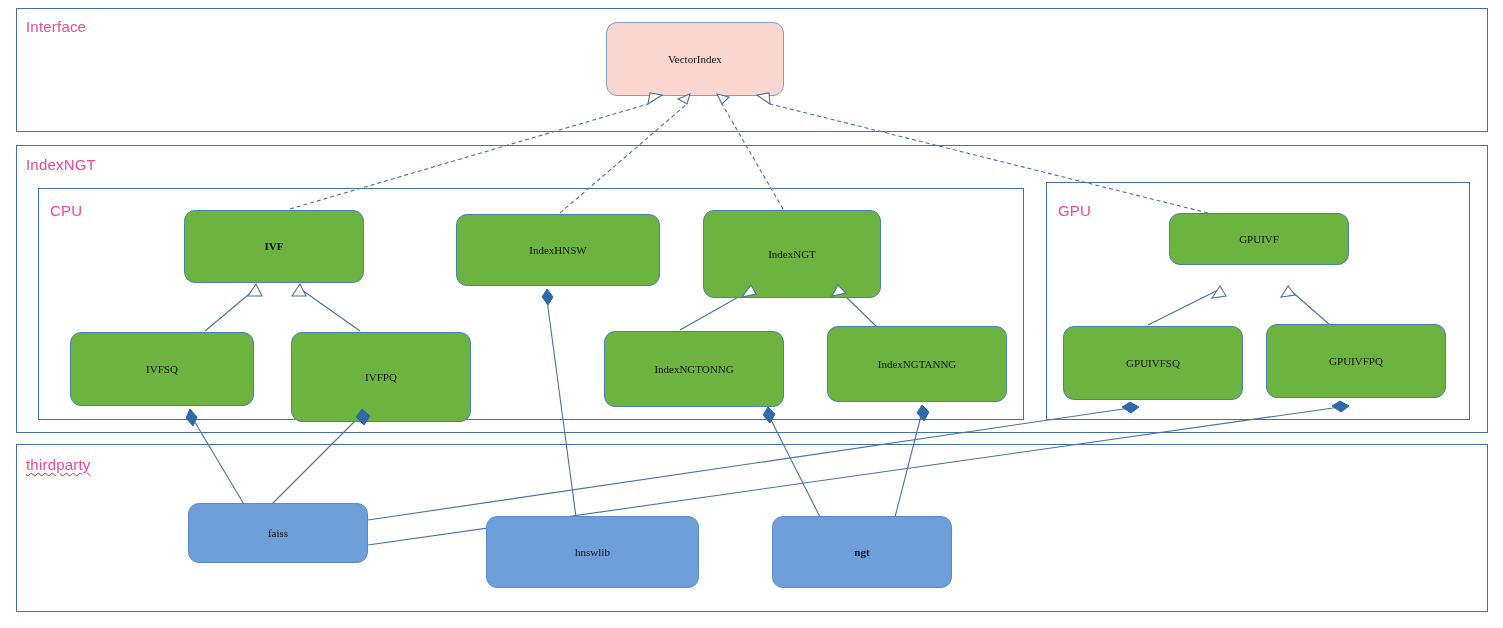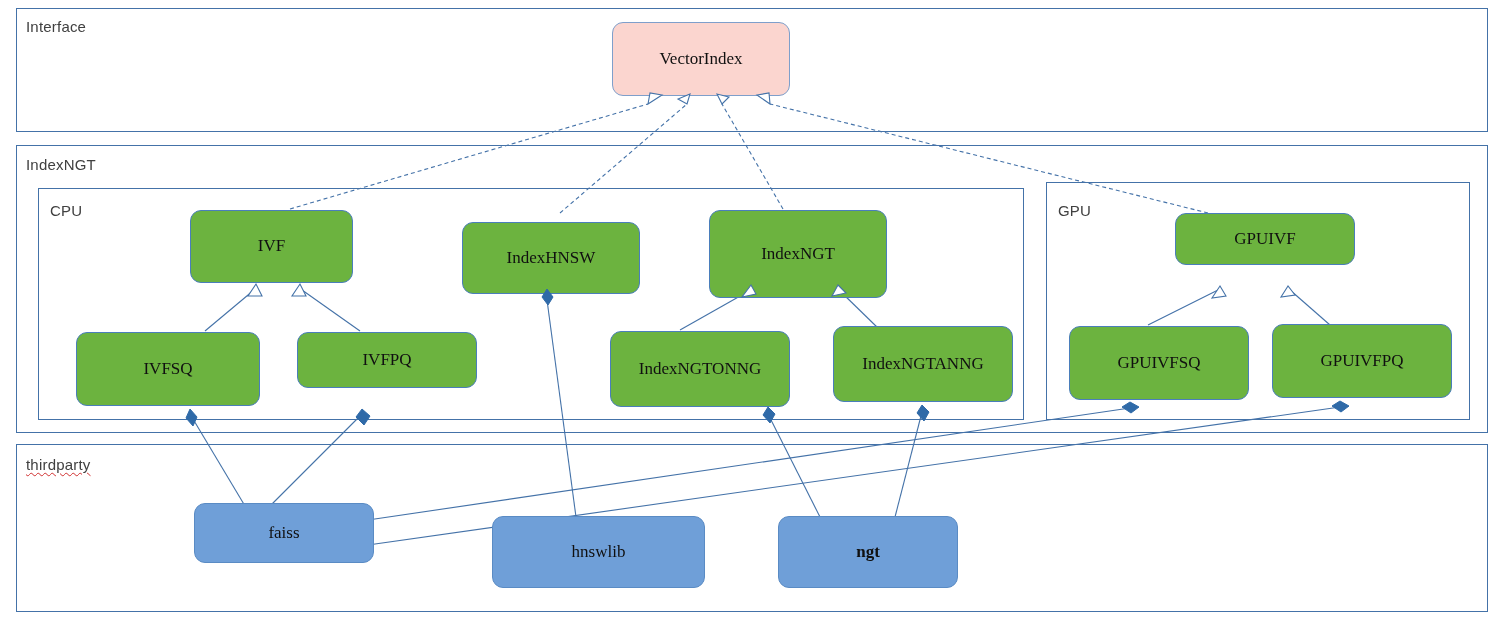--- a/index.html
+++ b/index.html
@@ -21,47 +21,46 @@
   .group-box {
     position: absolute;
     box-sizing: border-box;
     border: 1px solid #4472a8;
     background: transparent;
   }
   .group-label {
     position: absolute;
     font-family: "Liberation Sans", sans-serif;
     font-size: 15px;
-    color: #404040;
+    color: #ec4899;
     white-space: nowrap;
     letter-spacing: 0.2px;
     text-align: right;
   }
   .group-label.misspelled {
     text-decoration: underline;
     text-decoration-color: #d03030;
     text-decoration-style: wavy;
     text-decoration-thickness: 1px;
     text-underline-offset: 2px;
   }
   .node {
     position: absolute;
     box-sizing: border-box;
     border: 1px solid #4a7ebb;
     border-radius: 11px;
     display: flex;
     align-items: center;
     justify-content: center;
     font-family: "Liberation Serif", serif;
-    font-size: 17px;
+    font-size: 11px;
     color: #101010;
     text-align: center;
     line-height: 1.1;
     z-index: 5;
-    margin-left: 6px;
   }
   .node.iface {
     background: #fbd5cf;
     border-color: #7e9fcb;
   }
   .node.impl {
     background: #6cb33f;
     border-color: #4a7ebb;
   }
   .node.third {
@@ -154,25 +153,25 @@
 
     <line class="ln" x1="576" y1="517" x2="547" y2="300"></line>
 
     <line class="ln" x1="820" y1="517" x2="768" y2="414"></line>
 
     <line class="ln" x1="895" y1="517" x2="922" y2="412"></line>
   </svg>
 
   <div class="node iface" style="left:606px; top:22px; width:178px; height:74px;">VectorIndex</div>
 
-  <div class="node impl" style="left:184px; top:210px; width:163px; height:73px;">IVF</div>
+  <div class="node impl" style="left:184px; top:210px; width:180px; height:73px;font-weight:bold;">IVF</div>
   <div class="node impl" style="left:70px; top:332px; width:184px; height:74px;">IVFSQ</div>
-  <div class="node impl" style="left:291px; top:332px; width:180px; height:56px;">IVFPQ</div>
-
-  <div class="node impl" style="left:456px; top:222px; width:178px; height:72px;">IndexHNSW</div>
+  <div class="node impl" style="left:291px; top:332px; width:180px; height:90px;">IVFPQ</div>
+
+  <div class="node impl" style="left:456px; top:214px; width:204px; height:72px;">IndexHNSW</div>
 
   <div class="node impl" style="left:703px; top:210px; width:178px; height:88px;">IndexNGT</div>
   <div class="node impl" style="left:604px; top:331px; width:180px; height:76px;">IndexNGTONNG</div>
   <div class="node impl" style="left:827px; top:326px; width:180px; height:76px;">IndexNGTANNG</div>
 
   <div class="node impl" style="left:1169px; top:213px; width:180px; height:52px;">GPUIVF</div>
   <div class="node impl" style="left:1063px; top:326px; width:180px; height:74px;">GPUIVFSQ</div>
   <div class="node impl" style="left:1266px; top:324px; width:180px; height:74px;">GPUIVFPQ</div>
 
   <div class="node third" style="left:188px; top:503px; width:180px; height:60px;">faiss</div>

